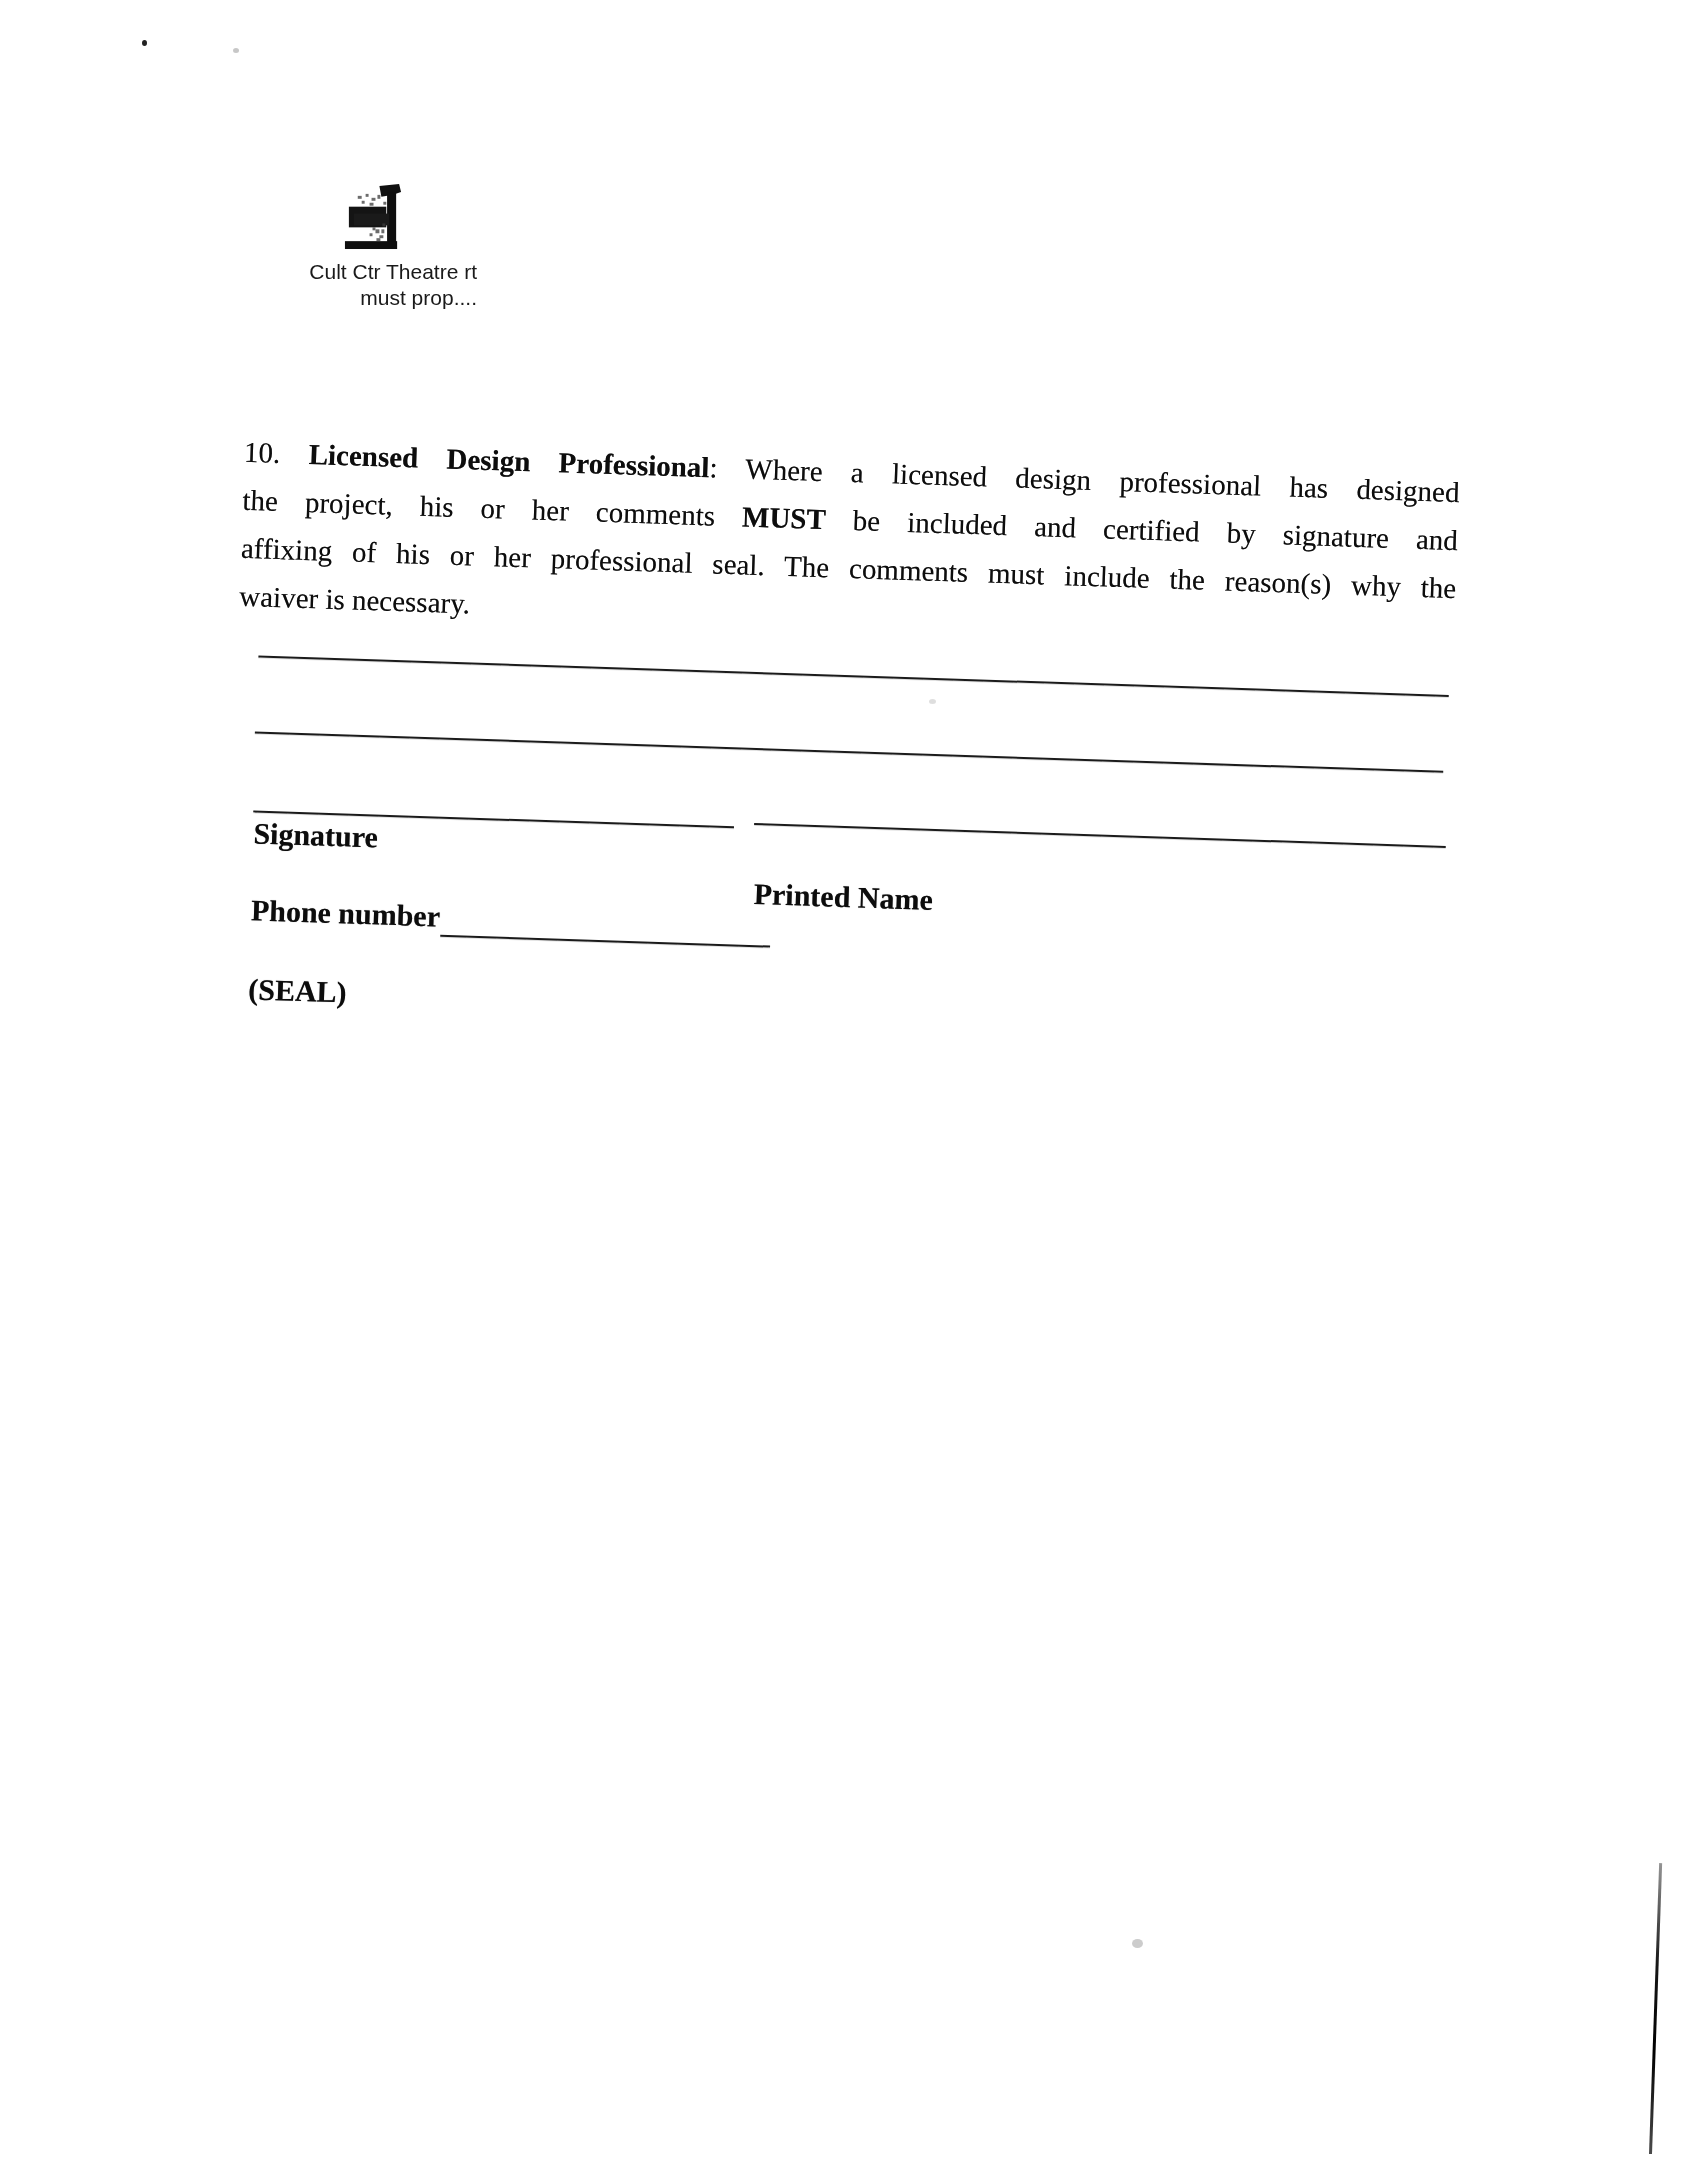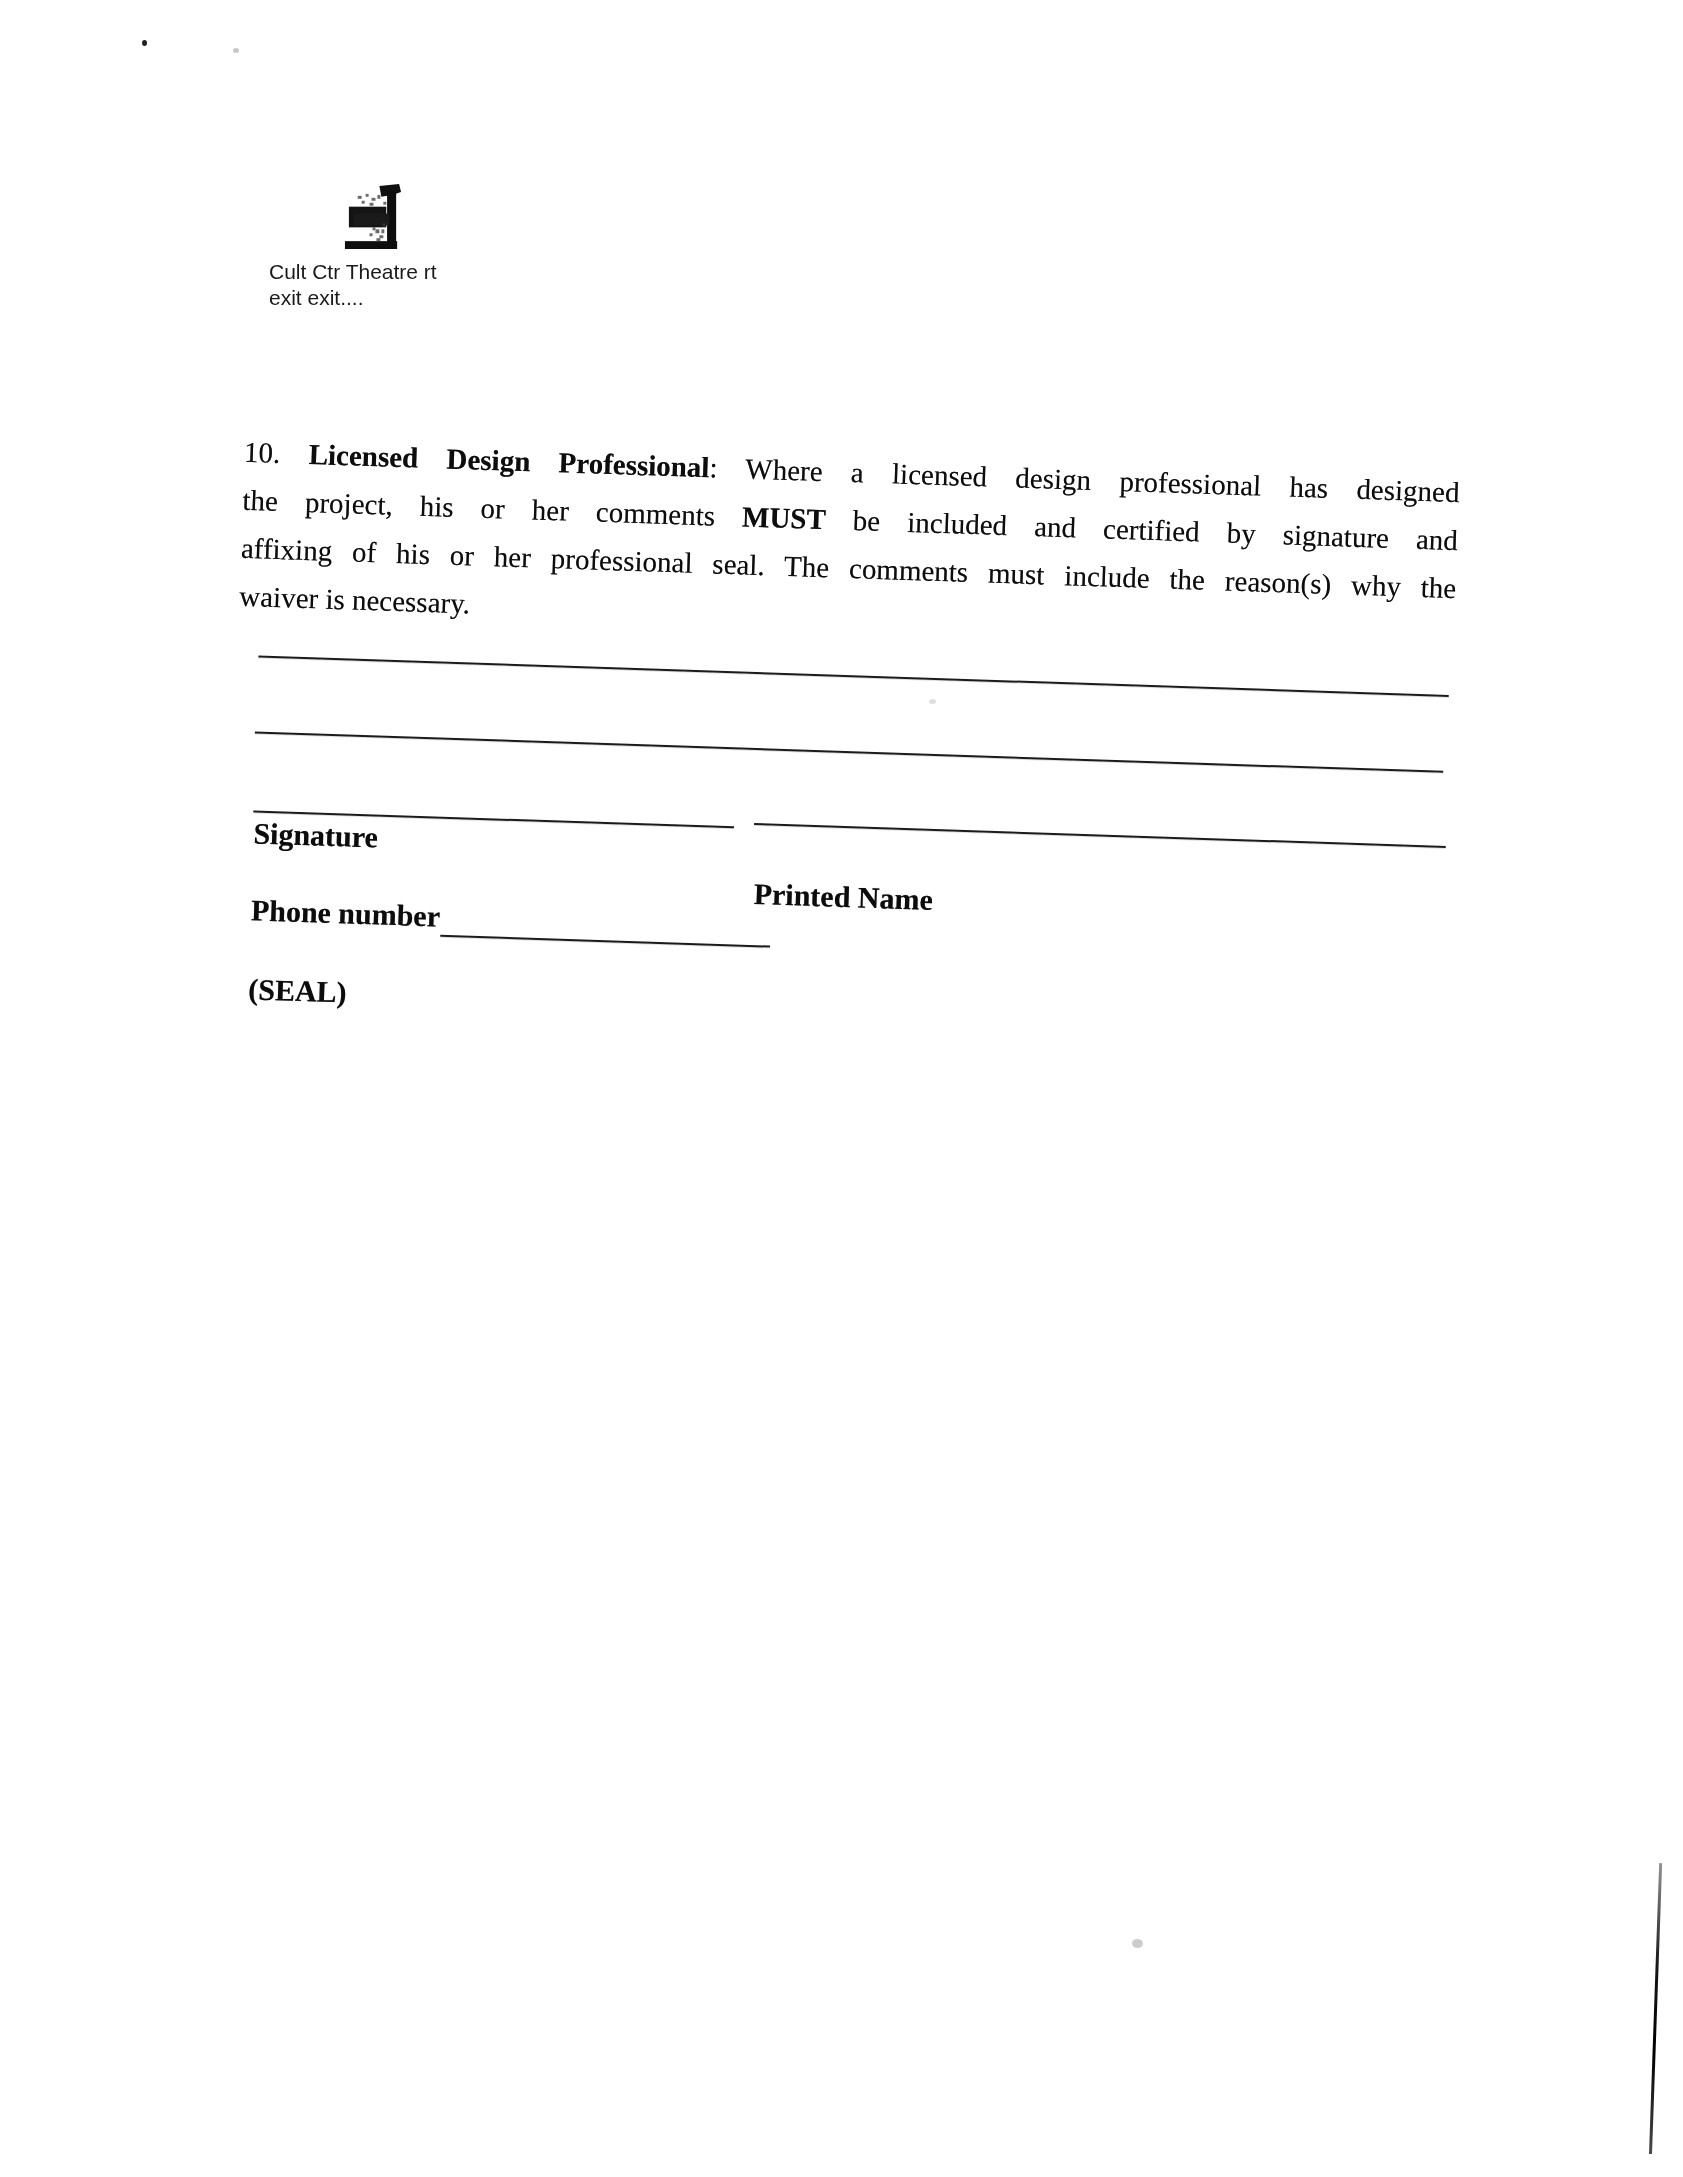--- a/index.html
+++ b/index.html
@@ -5,21 +5,21 @@
   html,body{margin:0;padding:0;}
   body{
     width:1683px;height:2177px;position:relative;
     background:#ffffff;overflow:hidden;
     font-family:"Liberation Serif","DejaVu Serif",serif;
     color:#111111;
   }
   
   .shortcut-block{
     position:absolute;left:269px;top:184px;width:208px;
-    text-align:left;
+    text-align:right;
     font-family:"Liberation Sans","DejaVu Sans",sans-serif;
     font-size:21px;line-height:26px;color:#1a1a1a;
   }
   .shortcut-icon{display:block;margin:0 auto 6px auto;width:63px;height:69px;}
   
   .scan-rot{
     position:absolute;left:188px;top:426px;width:1307px;height:634px;
     transform:rotate(1.9deg);transform-origin:0 0;
   }
   .para{
@@ -74,21 +74,21 @@
         <rect x="28" y="50" width="3" height="3"></rect>
       <rect x="38" y="52" width="4" height="3"></rect>
         <rect x="31" y="44" width="3" height="3"></rect>
       <rect x="40" y="46" width="3" height="4"></rect>
         <rect x="35" y="55" width="4" height="3"></rect>
       <rect x="42" y="18" width="3" height="3"></rect>
         <rect x="41" y="40" width="3" height="3"></rect>
     </g>
   </svg>
   <div>Cult Ctr Theatre rt</div>
-  <div>exit exit....</div>
+  <div>must prop....</div>
 </div>
 
 <div class="scan-rot">
 
   <div class="para">
     <div class="jline">
       <span>10. </span><b>Licensed Design Professional</b><span>: Where a licensed design professional has designed</span>
     </div>
     <div class="jline">
       <span>the project, his or her comments </span><b>MUST</b><span> be included and certified by signature and</span>

